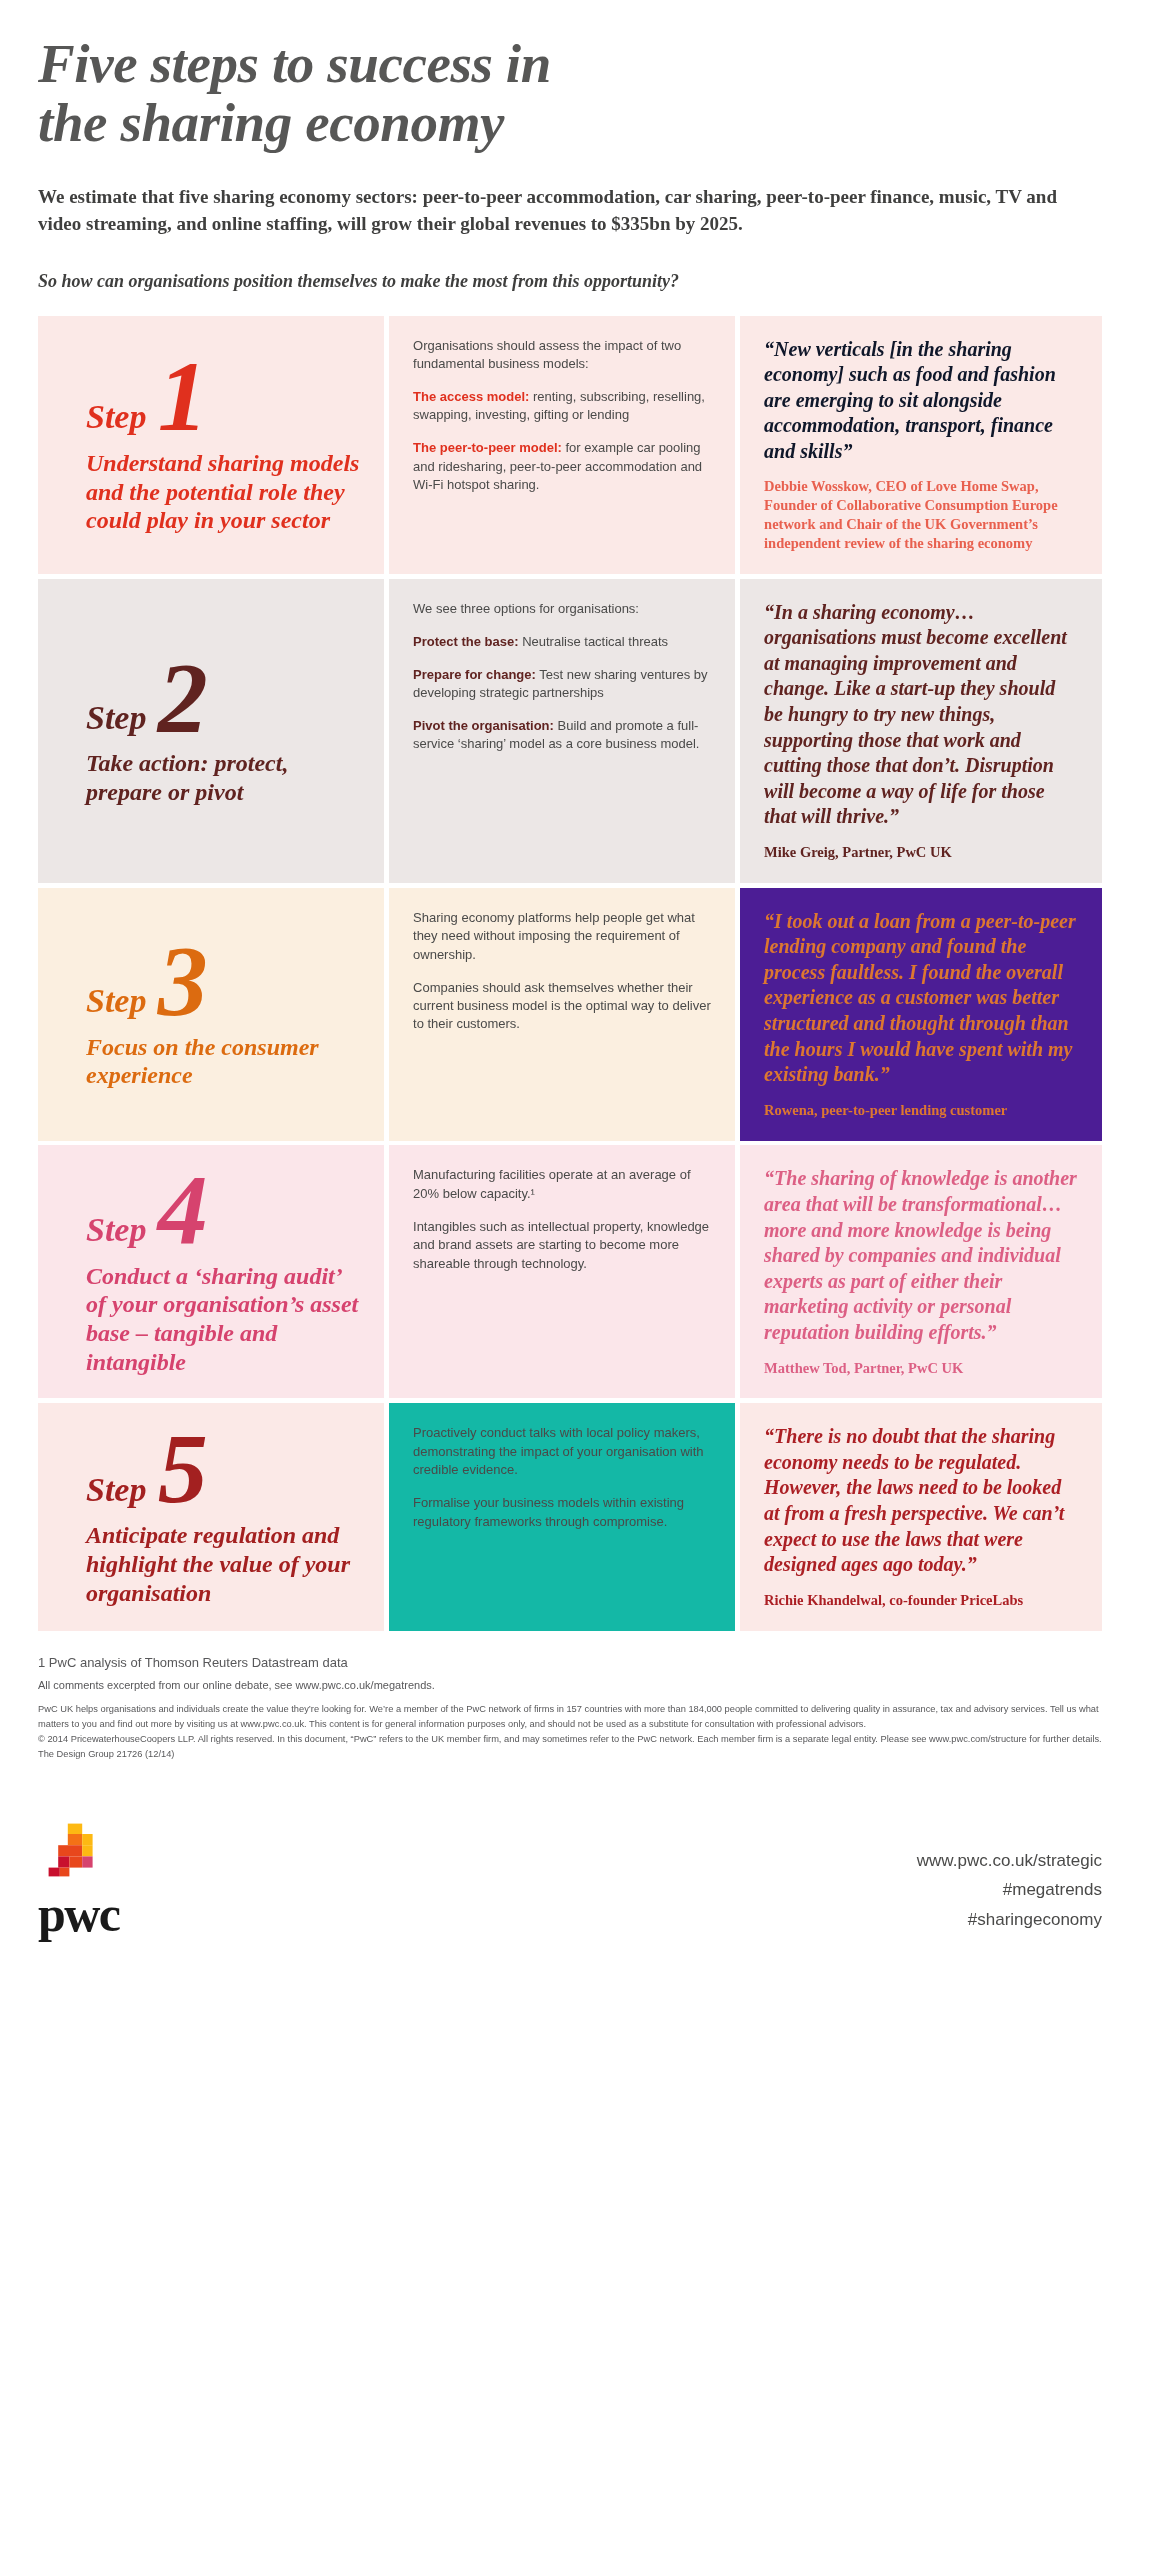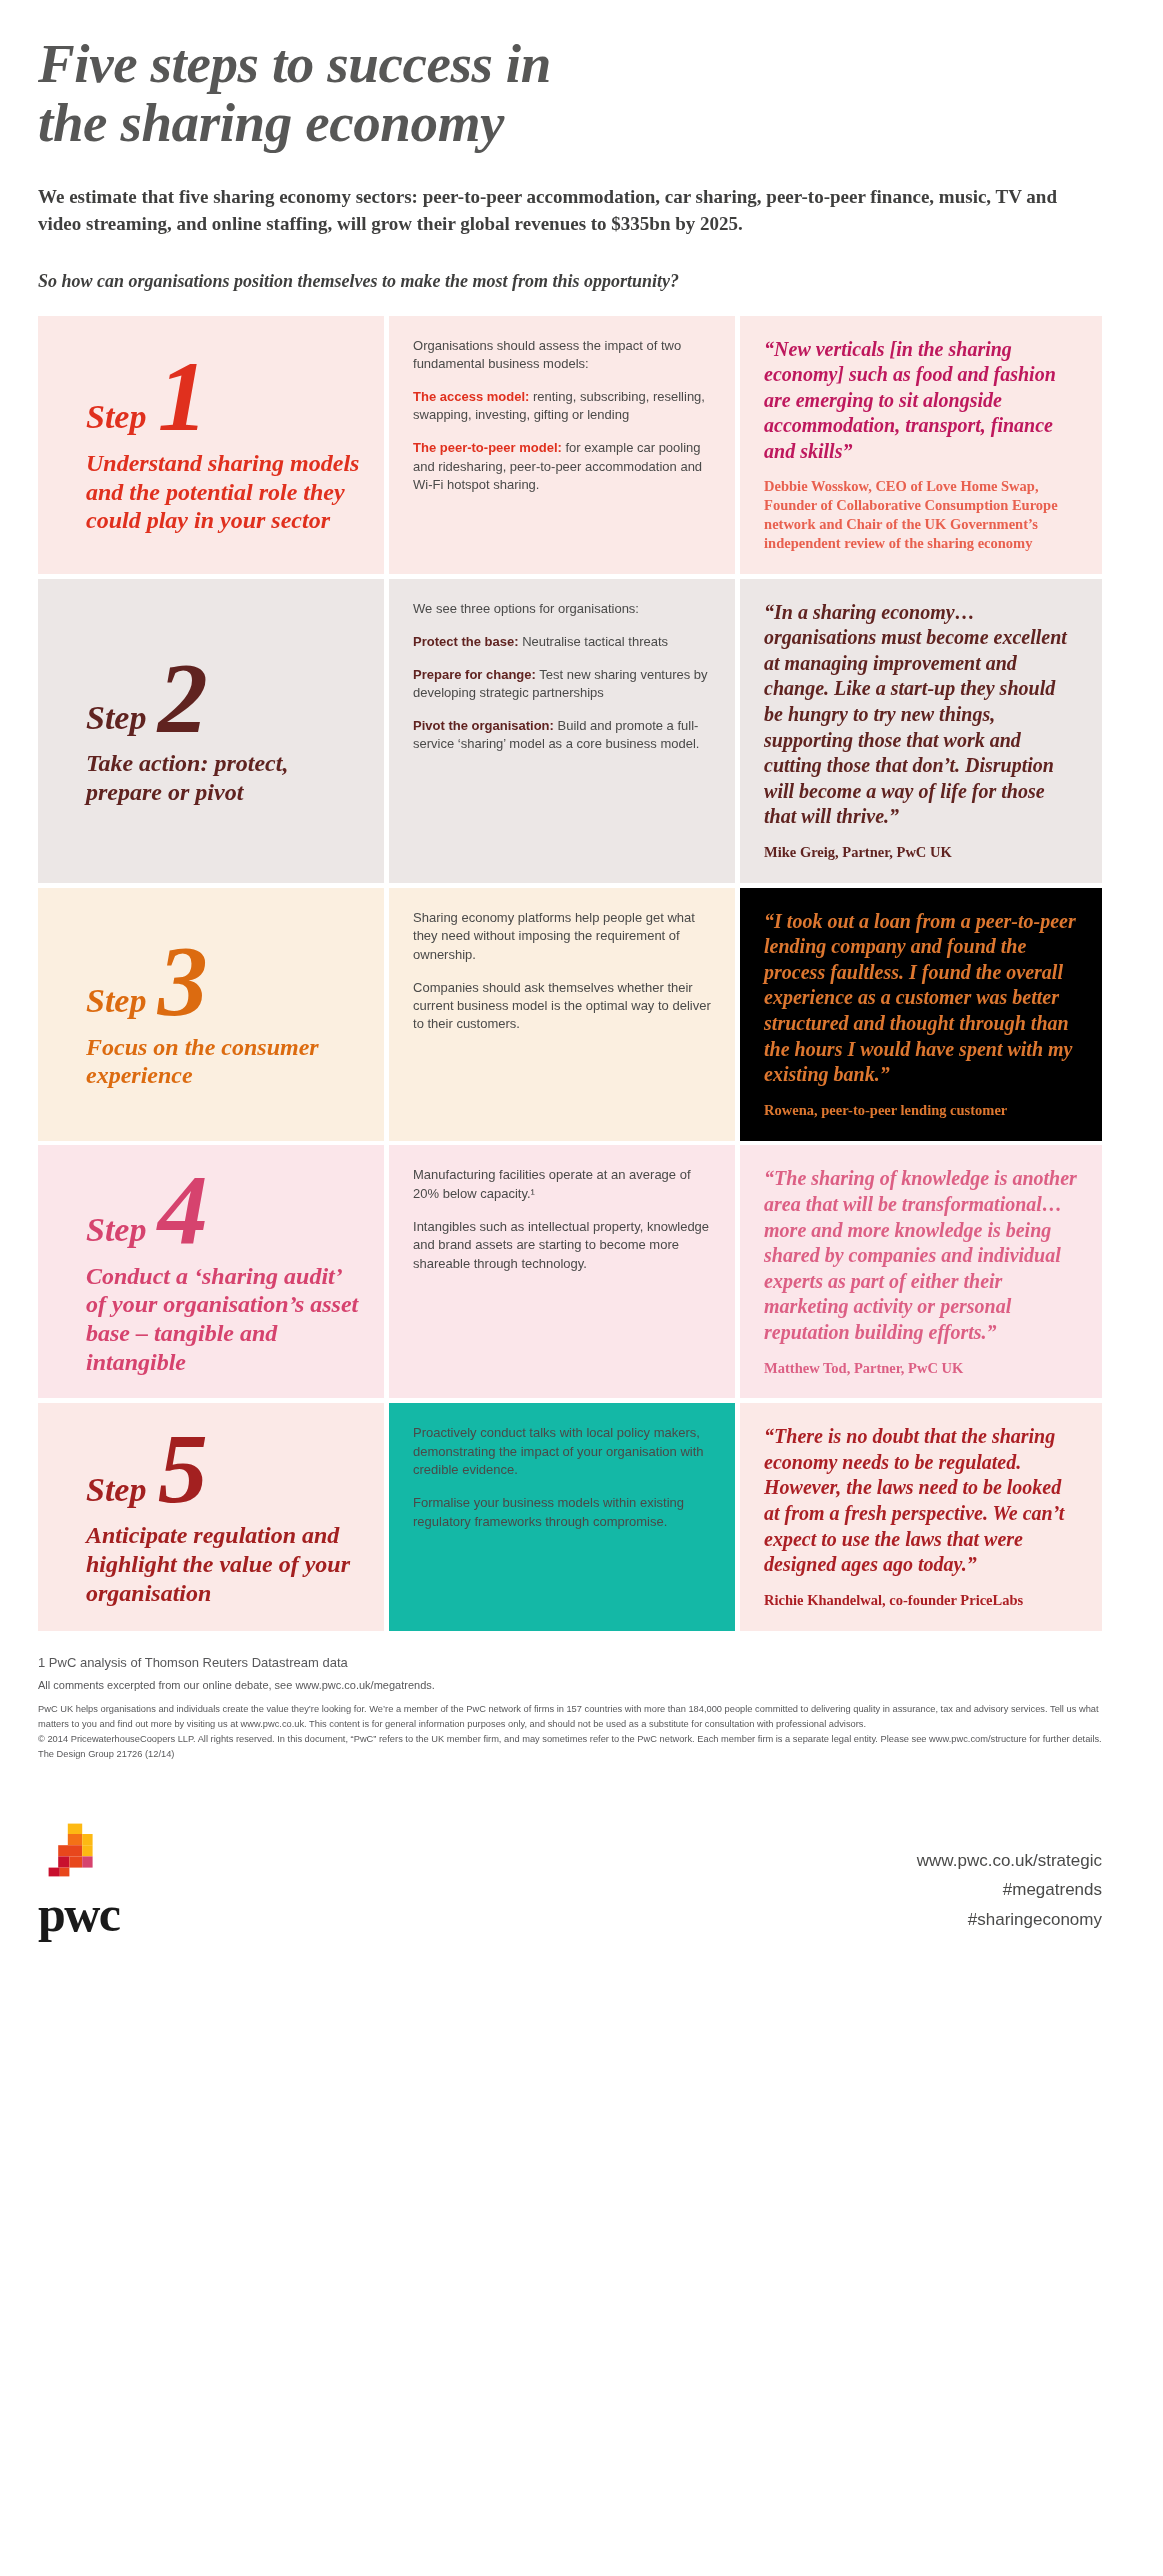--- a/index.html
+++ b/index.html
@@ -190,21 +190,21 @@
             </div>
             <div class="step-desc" style="color: rgb(224, 48, 30);">Understand sharing models and the potential role they could play in your sector</div>
           </div>
         </div>
         <div class="cell col-mid" style="background: rgb(251, 233, 231);">
           <p class="body-p">Organisations should assess the impact of two fundamental business models:</p>
           <p class="body-p"><span class="lead" style="color: rgb(224, 48, 30);">The access model:</span> renting, subscribing, reselling, swapping, investing, gifting or lending</p>
           <p class="body-p"><span class="lead" style="color: rgb(224, 48, 30);">The peer-to-peer model:</span> for example car pooling and ridesharing, peer-to-peer accommodation and Wi-Fi hotspot sharing.</p>
         </div>
         <div class="cell col-right" style="background: rgb(251, 233, 231);">
-          <div class="quote" style="color: #be185d;">“New verticals [in the sharing economy] such as food and fashion are emerging to sit alongside accommodation, transport, finance and skills”</div>
+          <div class="quote" style="color: #0f172a;">“New verticals [in the sharing economy] such as food and fashion are emerging to sit alongside accommodation, transport, finance and skills”</div>
           <div class="attrib" style="color: rgb(232, 96, 79);">Debbie Wosskow, CEO of Love Home Swap, Founder of Collaborative Consumption Europe network and Chair of the UK Government’s independent review of the sharing economy</div>
         </div>
       </div>
       <div class="step-row">
         <div class="cell col-left" style="background: rgb(236, 231, 230);">
           <div class="left-inner">
             <div class="step-head" style="color: rgb(96, 35, 32);">
               <span class="step-word">Step</span>
               <span class="step-num">2</span>
             </div>
@@ -229,21 +229,21 @@
               <span class="step-word">Step</span>
               <span class="step-num">3</span>
             </div>
             <div class="step-desc" style="color: rgb(220, 107, 16);">Focus on the consumer experience</div>
           </div>
         </div>
         <div class="cell col-mid" style="background: rgb(251, 239, 224);">
           <p class="body-p">Sharing economy platforms help people get what they need without imposing the requirement of ownership.</p>
           <p class="body-p">Companies should ask themselves whether their current business model is the optimal way to deliver to their customers.</p>
         </div>
-        <div class="cell col-right" style="background: #000000;">
+        <div class="cell col-right" style="background: #4c1d95;">
           <div class="quote" style="color: rgb(221, 119, 48);">“I took out a loan from a peer-to-peer lending company and found the process faultless. I found the overall experience as a customer was better structured and thought through than the hours I would have spent with my existing bank.”</div>
           <div class="attrib" style="color: rgb(221, 119, 48);">Rowena, peer-to-peer lending customer</div>
         </div>
       </div>
       <div class="step-row">
         <div class="cell col-left" style="background: rgb(251, 230, 234);">
           <div class="left-inner">
             <div class="step-head" style="color: rgb(214, 67, 110);">
               <span class="step-word">Step</span>
               <span class="step-num">4</span>

